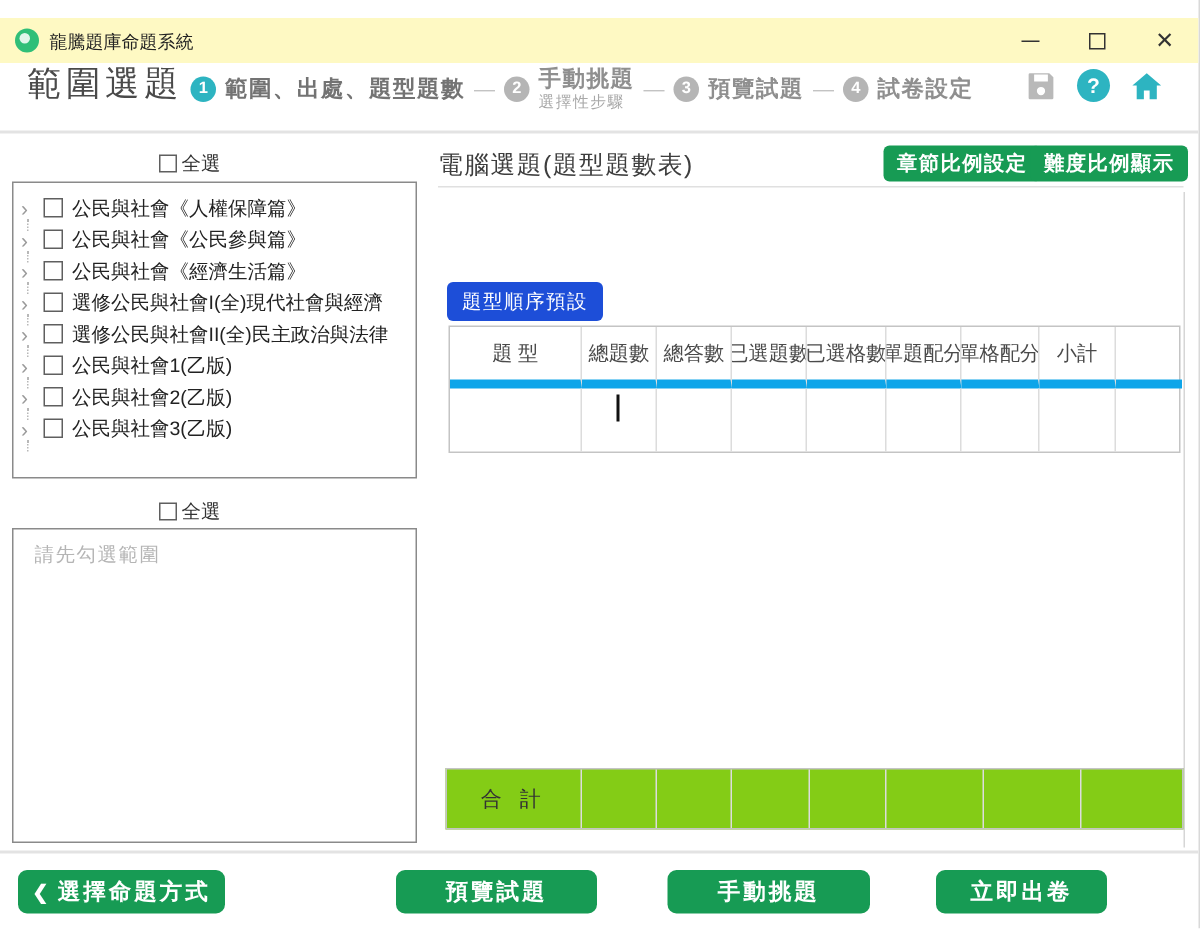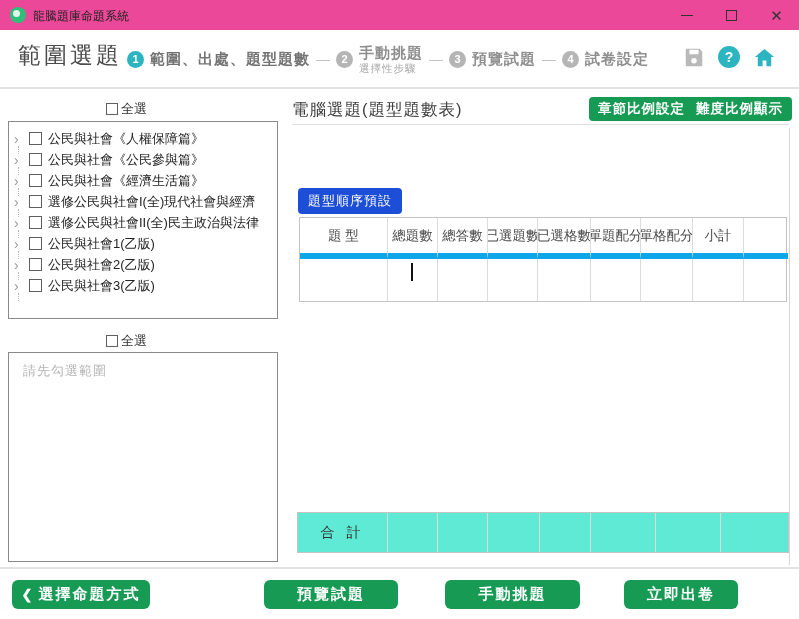--- a/index.html
+++ b/index.html
@@ -1,21 +1,21 @@
 <!DOCTYPE html>
 <html><head>
 <meta charset="utf-8">
 <style>
   * { margin:0; padding:0; box-sizing:border-box; }
   html,body { width:800px; height:619px; font-family:"Liberation Sans", sans-serif; background:#fff; }
   .window { position:relative; width:800px; height:619px; background:#fff; overflow:hidden;
             border-right:1px solid #d9d9d9; }
 
   
-  .titlebar { position:absolute; left:0; top:0; width:100%; height:30px; background:#ec4899;padding-left:42px; }
+  .titlebar { position:absolute; left:0; top:12px; width:100%; height:30px; background:#fef9c3;padding-left:42px; }
   .app-icon { position:absolute; left:10px; top:7px; width:16px; height:16px; border-radius:50%;
               background:#2fbf78; }
   .app-icon::after { content:""; position:absolute; left:3px; top:3px; width:7px; height:7px;
               border-radius:50%; background:#fff; opacity:.85; }
   .win-title { position:absolute; left:33px; top:8px; font-size:12px; color:#222; }
   .win-controls { position:absolute; right:0; top:0; height:30px; display:flex; }
   .win-btn { width:45px; height:30px; display:flex; align-items:center; justify-content:center; cursor:default; }
   .glyph-min { width:12px; height:0; border-top:1.6px solid #333; display:block; }
   .glyph-max { width:11px; height:11px; border:1.6px solid #333; display:block; }
   .glyph-close { font-size:15px; color:#333; line-height:1; }
@@ -67,21 +67,21 @@
   .qtable { position:absolute; left:299px; top:217px; width:488px; border:1px solid #c4c4c4; background:#fff; }
   .qrow { display:grid; }
   .qcell { border-right:1px solid #dcdcdc; display:flex; align-items:center; justify-content:center;
            font-size:13.5px; color:#4a4a4a; overflow:hidden; white-space:nowrap; }
   .qcell:last-child { border-right:none; }
   .qhead .qcell { height:41px; border-bottom:6px solid #0ea5e9; }
   .qbody .qcell { height:42px; }
   .caret { position:absolute; left:411px; top:263px; width:2px; height:18px; background:#111; }
 
   .sum-table { position:absolute; left:297px; top:512px; width:492px; height:41px; border:1px solid #c4c4c4;
-               display:grid; background:#5eead4; }
+               display:grid; background:#84cc16; }
   .sum-table .qcell { font-size:14px; color:#333; letter-spacing:4px; }
 
   
   .foot-btn { position:absolute; top:580px; height:29px; background:#179b54; color:#fff; border:none;
               border-radius:6px; font-size:15px; font-weight:bold; letter-spacing:2px; font-family:inherit;
               display:flex; align-items:center; justify-content:center; }
   .foot-btn .chev { font-size:13px; margin-right:6px; letter-spacing:0; }
 
   svg { display:block; }
 </style>

